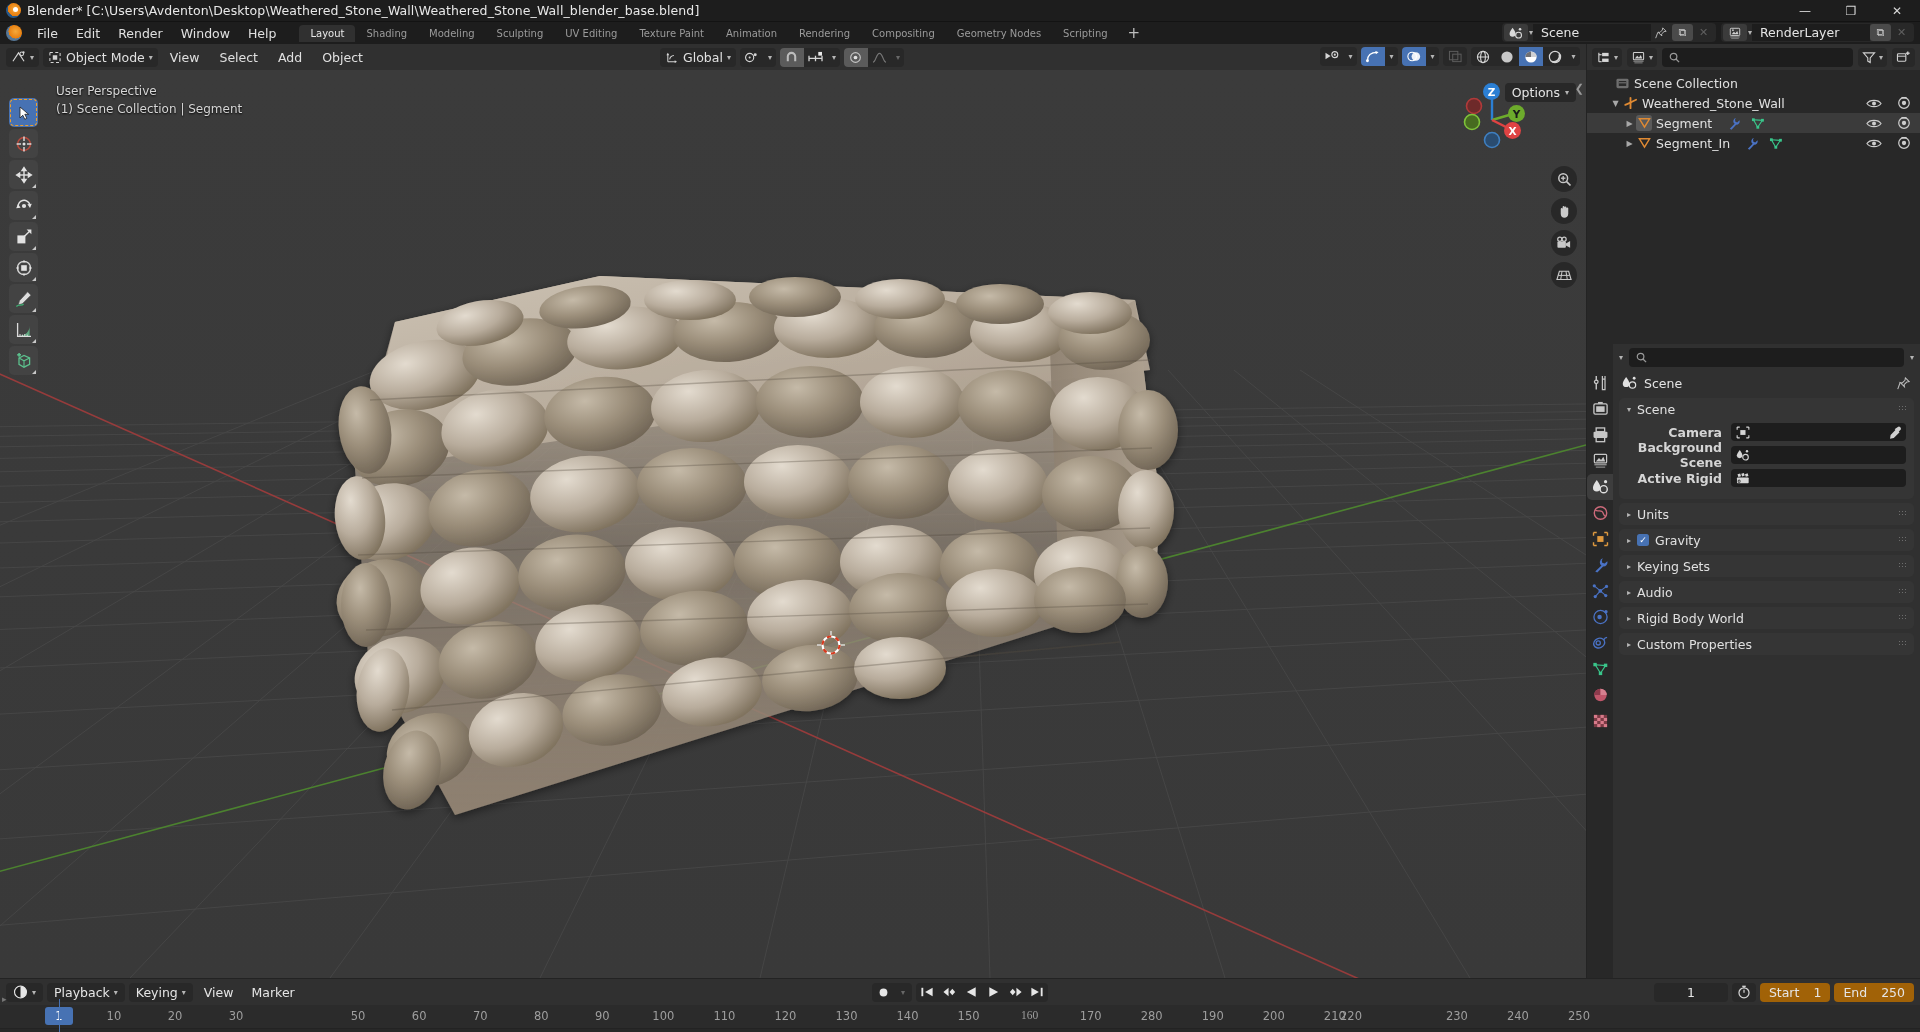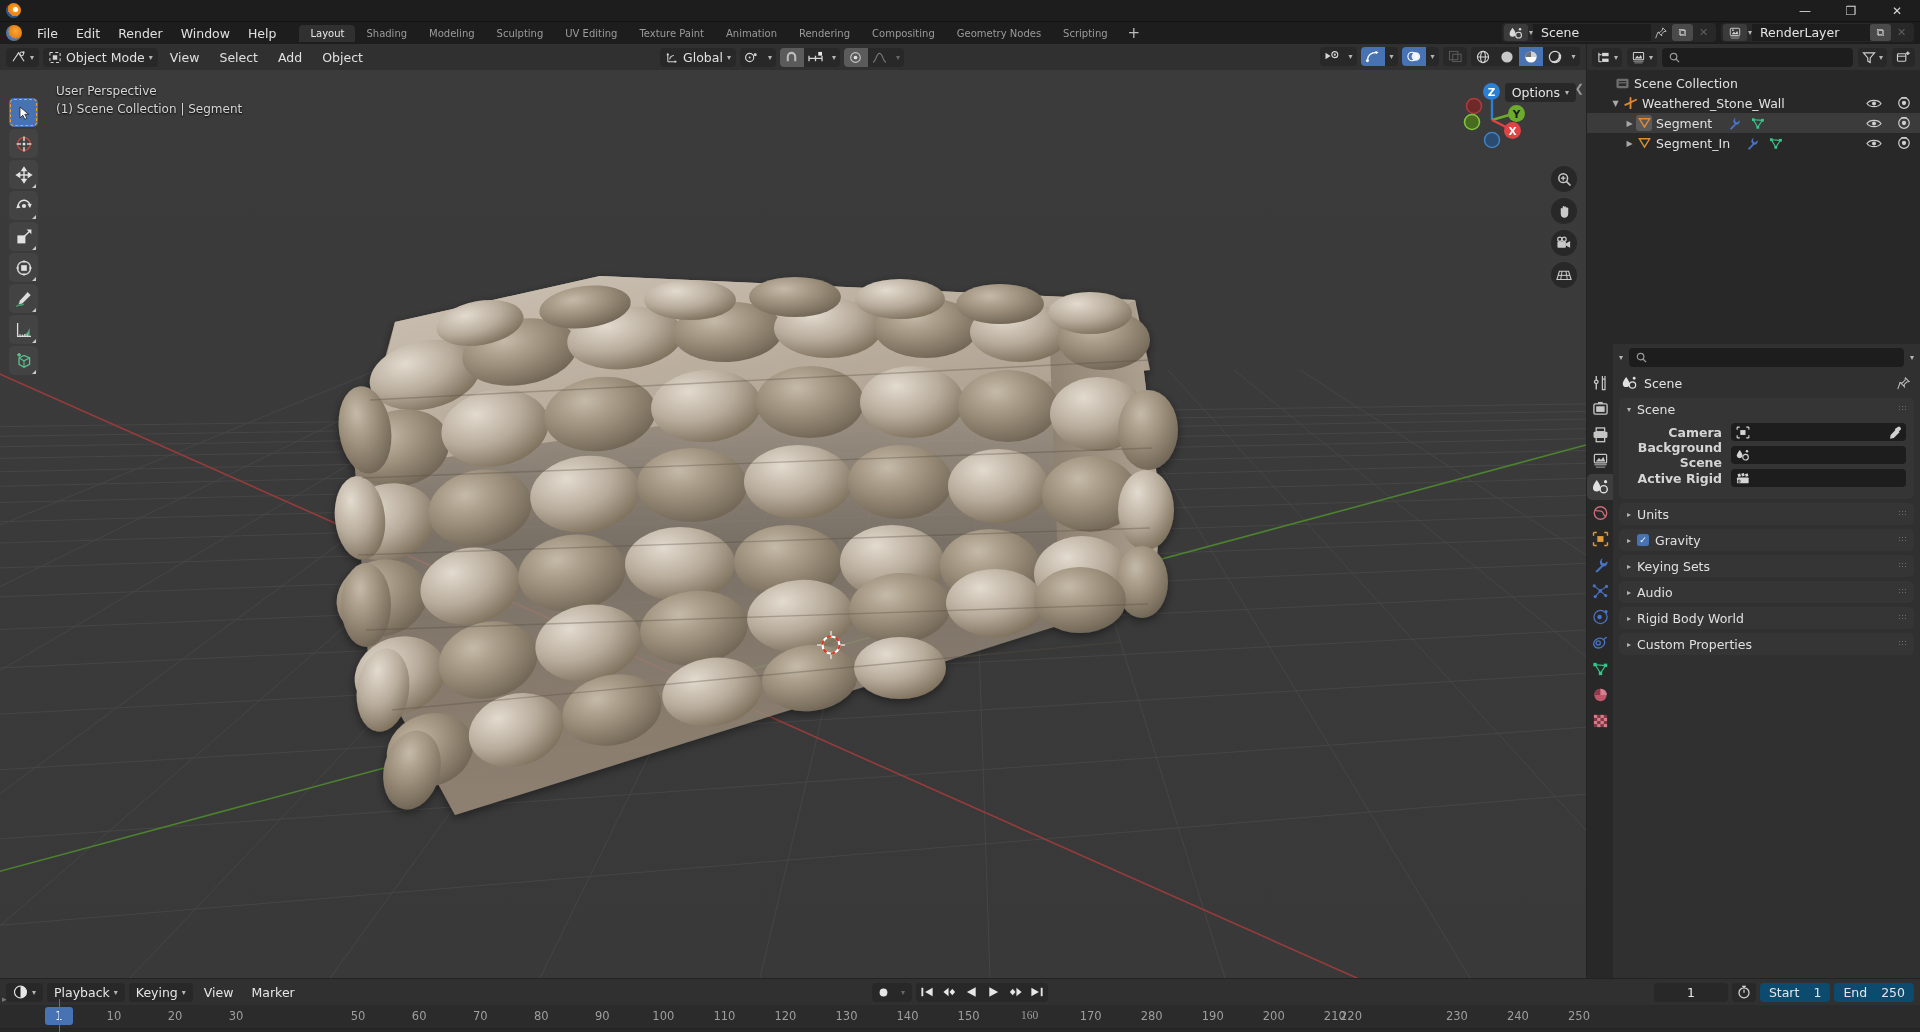--- a/index.html
+++ b/index.html
@@ -143,37 +143,38 @@
   .tl-btn { height:19px; display:flex;align-items:center;background:#282828;border-radius:4px;
      padding:0 7px;gap:4px;font-size:12.5px;}
   #tl-center { position:absolute; left:0; right:0; display:flex; justify-content:center; gap:4px;
      align-items:center; pointer-events:none;}
   #tl-center > * { pointer-events:auto; }
   .pb-grp { display:flex; background:#282828; border-radius:4px; height:19px; align-items:center;}
   .pb-grp .b { width:22px;height:19px;display:flex;align-items:center;justify-content:center;}
   #tl-right { position:absolute; right:6px; display:flex; align-items:center; gap:4px;}
   .num-field { height:19px; background:#282828; border-radius:4px; display:flex;align-items:center;
      justify-content:center; font-size:12.5px; color:#e6e6e6; min-width:74px;}
-  .range-field { height:19px; background:#0c4a6e; border-radius:4px; display:flex;align-items:center;
+  .range-field { height:19px; background:#a16207; border-radius:4px; display:flex;align-items:center;
      gap:14px; padding:0 9px; font-size:12.5px;}
   #tl-ruler { height:24px; background:#2b2b2b; position:relative; border-bottom:1px solid #232323;}
   .tick { position:absolute; top:4px; font-size:11.5px; color:#9e9e9e; transform:translateX(-50%); }
   #playhead { position:absolute; top:2px; height:18px; background:#4772b3; border-radius:3px;
      color:#fff; font-size:11.5px; display:flex;align-items:center;justify-content:center;
      min-width:28px; transform:translateX(-50%); }
   #playhead-line{position:absolute;top:20px;bottom:14px;width:1px;background:#4772b3;}
   #tl-lefthandle{position:absolute;left:2px;bottom:24px;font-size:9px;color:#777;}
 
   svg{display:block;}
 </style>
 </head>
 <body>
 
 <div id="titlebar">
   <span class="blender-logo"></span>
+  <span class="tb-title">Blender* [C:\Users\Avdenton\Desktop\Weathered_Stone_Wall\Weathered_Stone_Wall_blender_base.blend]</span>
   <div id="winbtns">
     <div>—</div>
     <div>❐</div>
     <div>✕</div>
   </div>
 </div>
 
 <div id="topbar">
   <span class="tb-logo"></span>
   <div class="menuitem">File</div>

